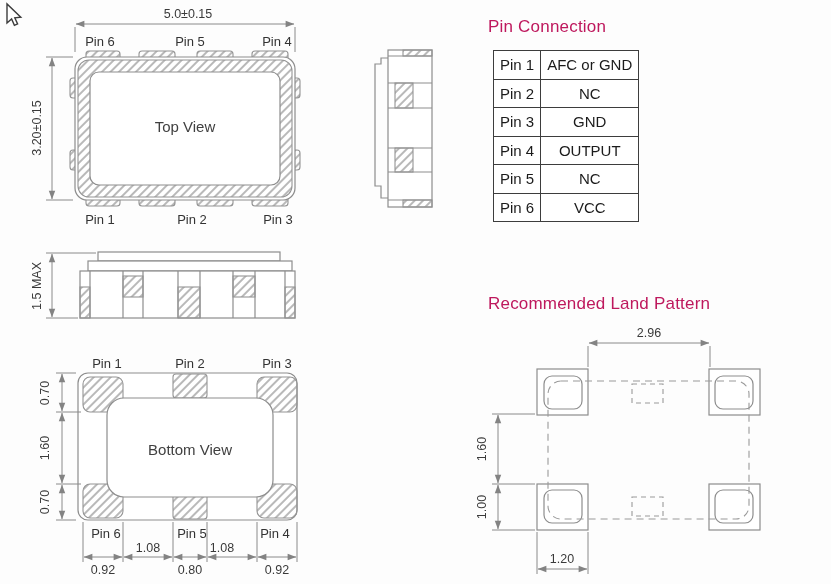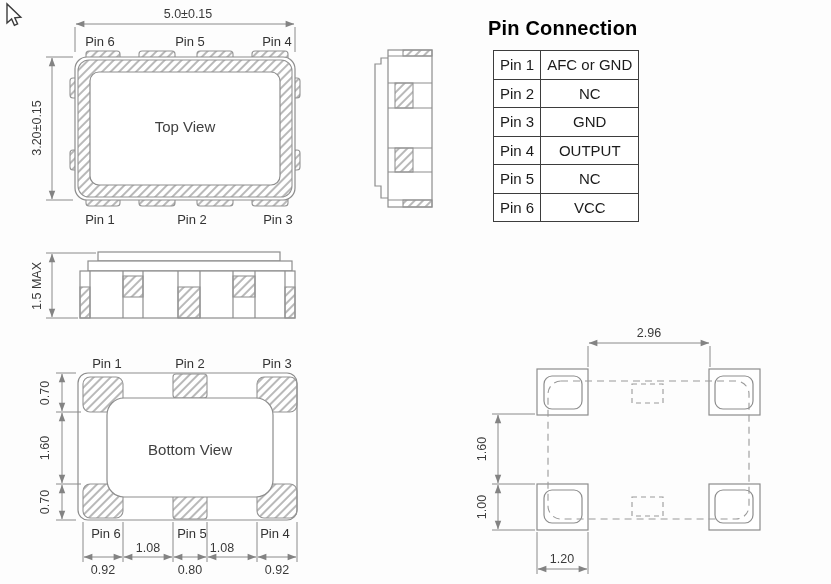--- a/index.html
+++ b/index.html
@@ -1,19 +1,19 @@
 <!DOCTYPE html>
 <html><head>
 <meta charset="utf-8">
 <style>
   html,body{margin:0;padding:0;background:#fff;}
   #page{position:relative;width:831px;height:584px;background:#fdfdfd;overflow:hidden;
         font-family:"Liberation Sans",sans-serif;}
   #drawing{position:absolute;left:0;top:0;z-index:0;}
-  .heading{position:absolute;z-index:2;font-size:20px;font-weight:700;color:#000000;
+  .heading{position:absolute;z-index:2;font-size:17px;font-weight:400;color:#be185d;
            letter-spacing:.2px;white-space:nowrap;}
   #pin-table{position:absolute;left:493px;top:50px;z-index:2;border-collapse:collapse;}
   #pin-table td{border:1.6px solid #3d3d3d;text-align:center;vertical-align:middle;
                 font-size:15px;color:#1b1b1b;height:27.5px;padding:0 6px;background:#fff;}
   #pin-table td.c-name{width:108px;}
   #pin-table td.c-func{width:190px;}
   
   .ln{fill:#fff;stroke:#8d8d8d;stroke-width:1.2;}
   .lnn{fill:none;stroke:#8d8d8d;stroke-width:1.2;}
   .hat{fill:url(#hatch);stroke:#949494;stroke-width:1.1;}
@@ -227,13 +227,14 @@
       <td>Pin 5</td>
       <td>NC</td>
     </tr>
     <tr>
       <td>Pin 6</td>
       <td>VCC</td>
     </tr>
   </tbody>
     </table>
 
+  <div class="heading" style="left:488px;top:294px;">Recommended Land Pattern</div>
 </div>
 
 </body></html>

